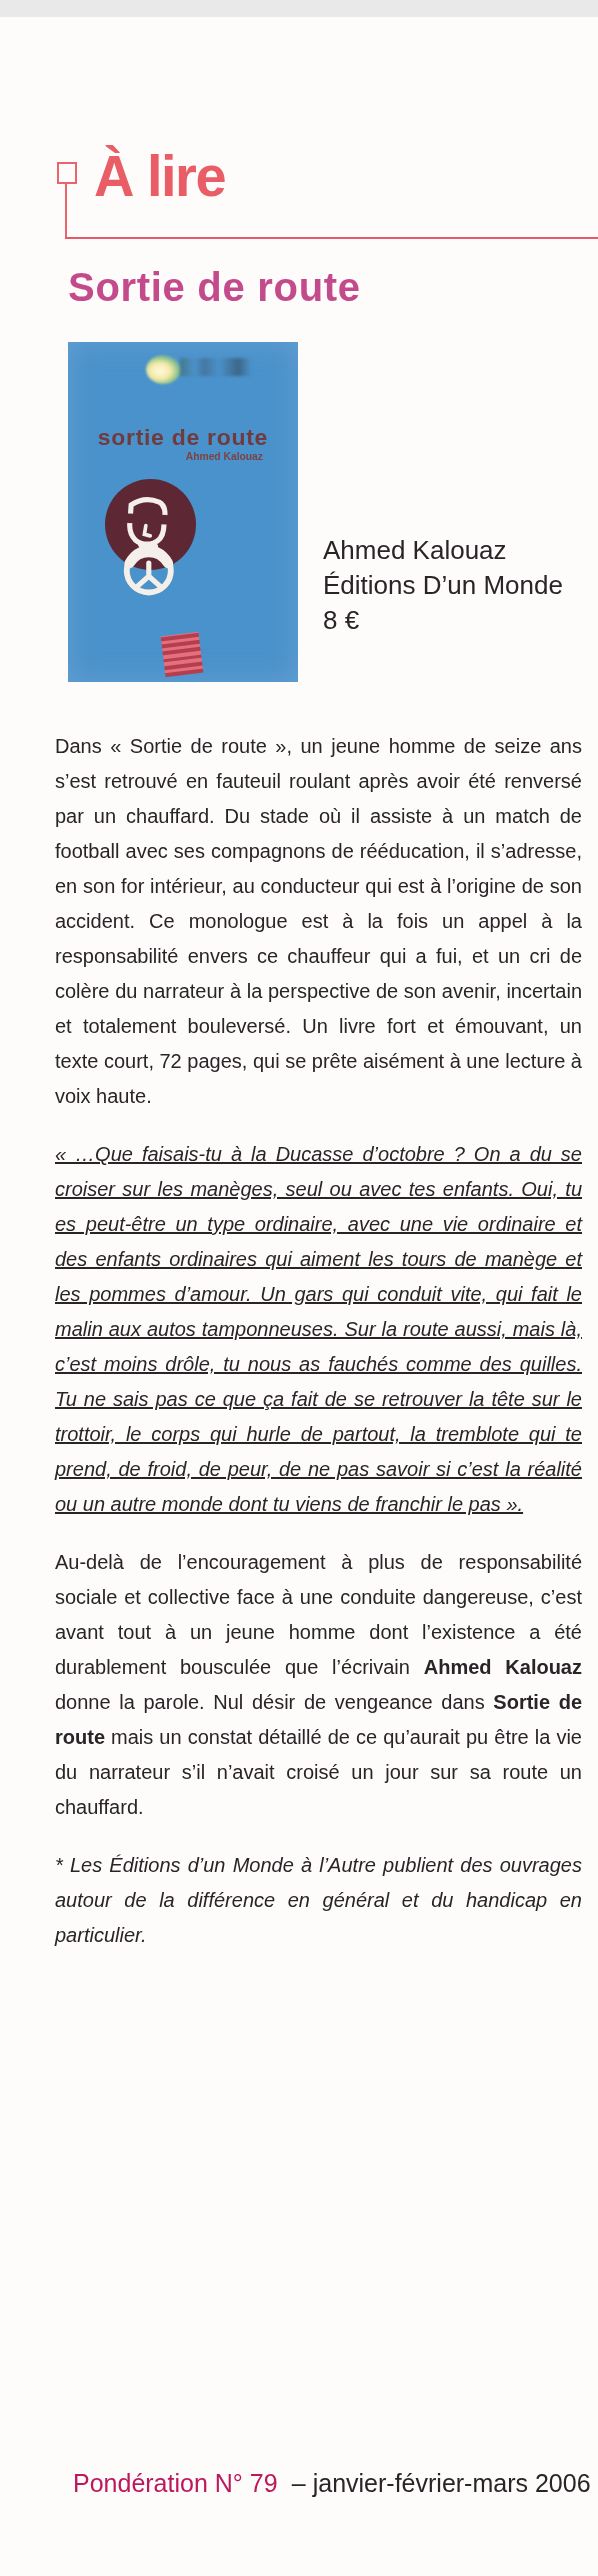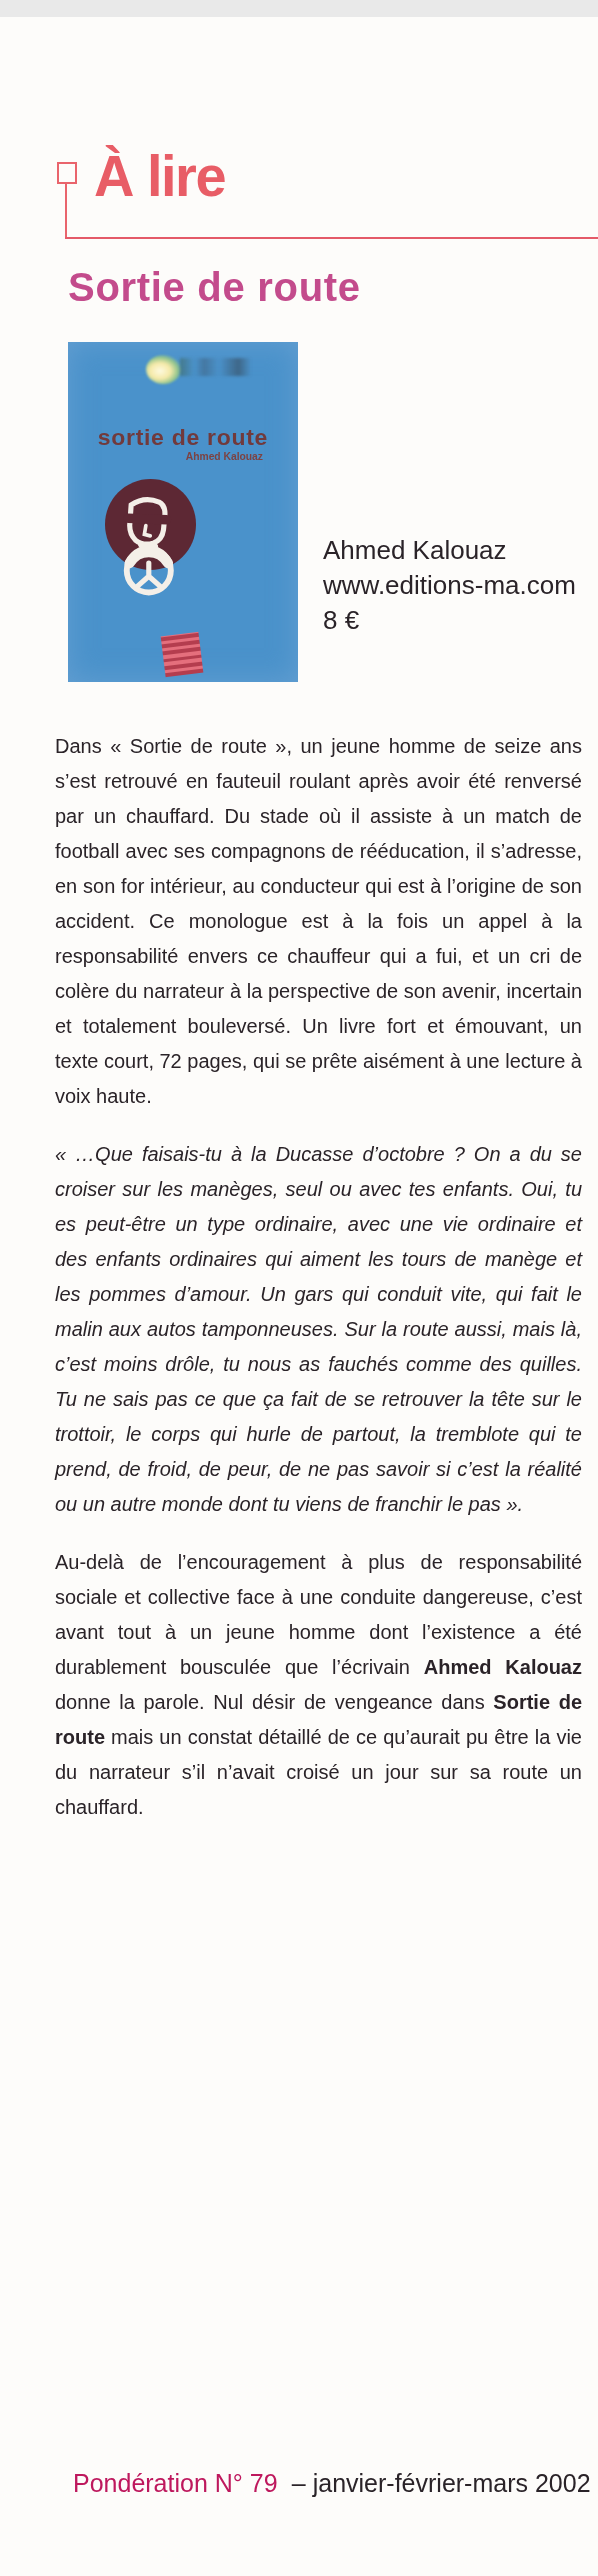--- a/index.html
+++ b/index.html
@@ -84,21 +84,21 @@
     position:absolute;left:323px;top:516px;width:264px;
     font-size:26px;line-height:35px;color:#2a2328;
   }
   
   .article-body{
     position:absolute;left:55px;top:712px;width:527px;
     font-size:20px;line-height:35px;
     text-align:justify;
   }
   .para{margin:0 0 23px 0;}
-  .para.quote{font-style:italic;}
+  .para.quote{font-style:italic;text-decoration:underline;}
   .para.footnote{font-style:italic;margin-top:10.3px;}
   .para b{font-weight:bold;}
   
   .footer{
     position:absolute;left:73px;top:2452px;width:514px;
     font-size:25px;white-space:nowrap;
   }
   .footer .journal{color:#be185d;}
   .footer .issue{color:#2a2328;margin-left:7.3px;}
 </style>
@@ -138,29 +138,30 @@
         <circle cx="80" cy="123" r="30" stroke-width="8"></circle>
         <path d="M54,113 a30,30 0 0 1 52,0" stroke-width="14"></path>
         <path d="M80,113 l0,18 M80,131 l-16,14 M80,131 l16,14" stroke-width="7"></path>
       </g>
     </svg>
     <div class="cover-sticker"></div>
   </div>
 
   <div class="book-info">
       <div>Ahmed Kalouaz</div>
-      <div>www.editions-ma.com</div>
+      <div>Éditions D’un Monde</div>
       <div>8 €</div>
     </div>
 
   <div class="article-body">
       <p class="para normal"><span>Dans « Sortie de route », un jeune homme de seize ans s’est retrouvé en fauteuil roulant après avoir été renversé par un chauffard. Du stade où il assiste à un match de football avec ses compagnons de rééducation, il s’adresse, en son for intérieur, au conducteur qui est à l’origine de son accident. Ce monologue est à la fois un appel à la responsabilité envers ce chauffeur qui a fui, et un cri de colère du narrateur à la perspective de son avenir, incertain et totalement bouleversé. Un livre fort et émouvant, un texte court, 72 pages, qui se prête aisément à une lecture à voix haute.</span></p>
       <p class="para quote"><span>« …Que faisais-tu à la Ducasse d’octobre ? On a du se croiser sur les manèges, seul ou avec tes enfants. Oui, tu es peut-être un type ordinaire, avec une vie ordinaire et des enfants ordinaires qui aiment les tours de manège et les pommes d’amour. Un gars qui conduit vite, qui fait le malin aux autos tamponneuses. Sur la route aussi, mais là, c’est moins drôle, tu nous as fauchés comme des quilles. Tu ne sais pas ce que ça fait de se retrouver la tête sur le trottoir, le corps qui hurle de partout, la tremblote qui te prend, de froid, de peur, de ne pas savoir si c’est la réalité ou un autre monde dont tu viens de franchir le pas ».</span></p>
       <p class="para normal"><span>Au-delà de l’encouragement à plus de responsabilité sociale et collective face à une conduite dangereuse, c’est avant tout à un jeune homme dont l’existence a été durablement bousculée que l’écrivain </span><b>Ahmed Kalouaz</b><span> donne la parole. Nul désir de vengeance dans </span><b>Sortie de route</b><span> mais un constat détaillé de ce qu’aurait pu être la vie du narrateur s’il n’avait croisé un jour sur sa route un chauffard.</span></p>
+      <p class="para footnote"><span>* Les Éditions d’un Monde à l’Autre publient des ouvrages autour de la différence en général et du handicap en particulier.</span></p>
     </div>
 
   <div class="footer">
     <span class="journal">Pondération N° 79</span>
-    <span class="issue">– janvier-février-mars 2002</span>
+    <span class="issue">– janvier-février-mars 2006</span>
   </div>
 
 </div>
 
 
 </body></html>

